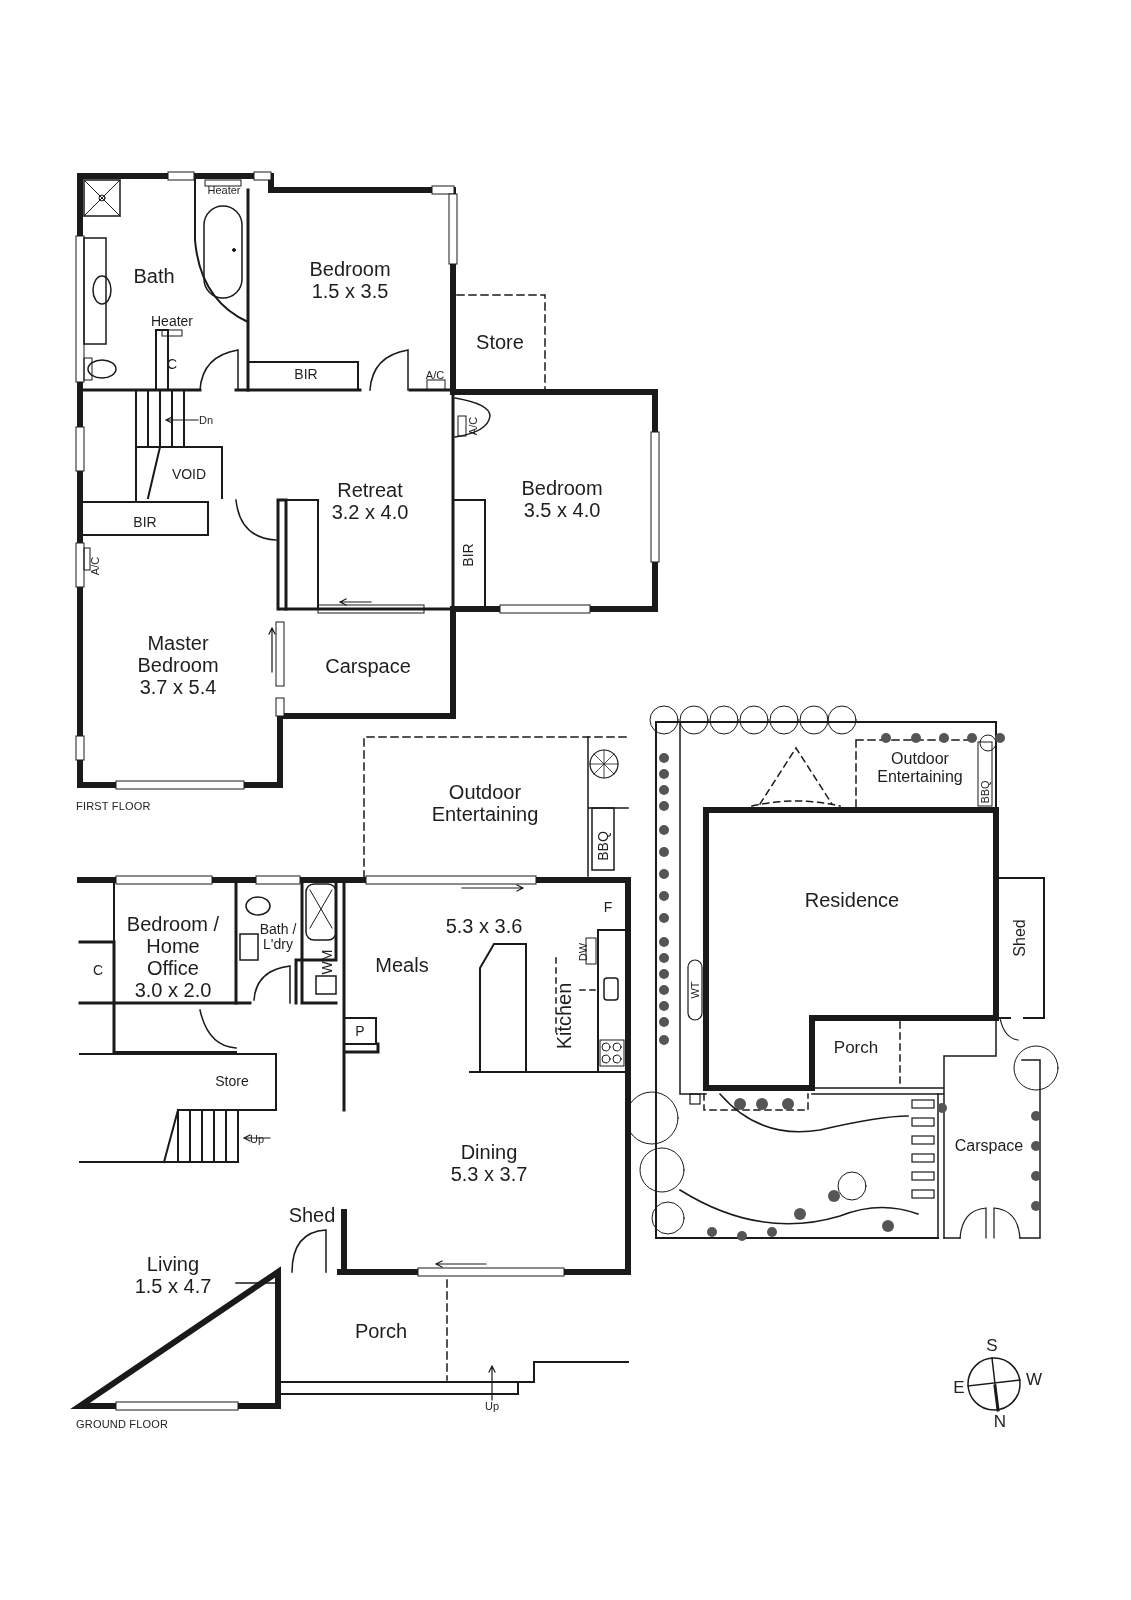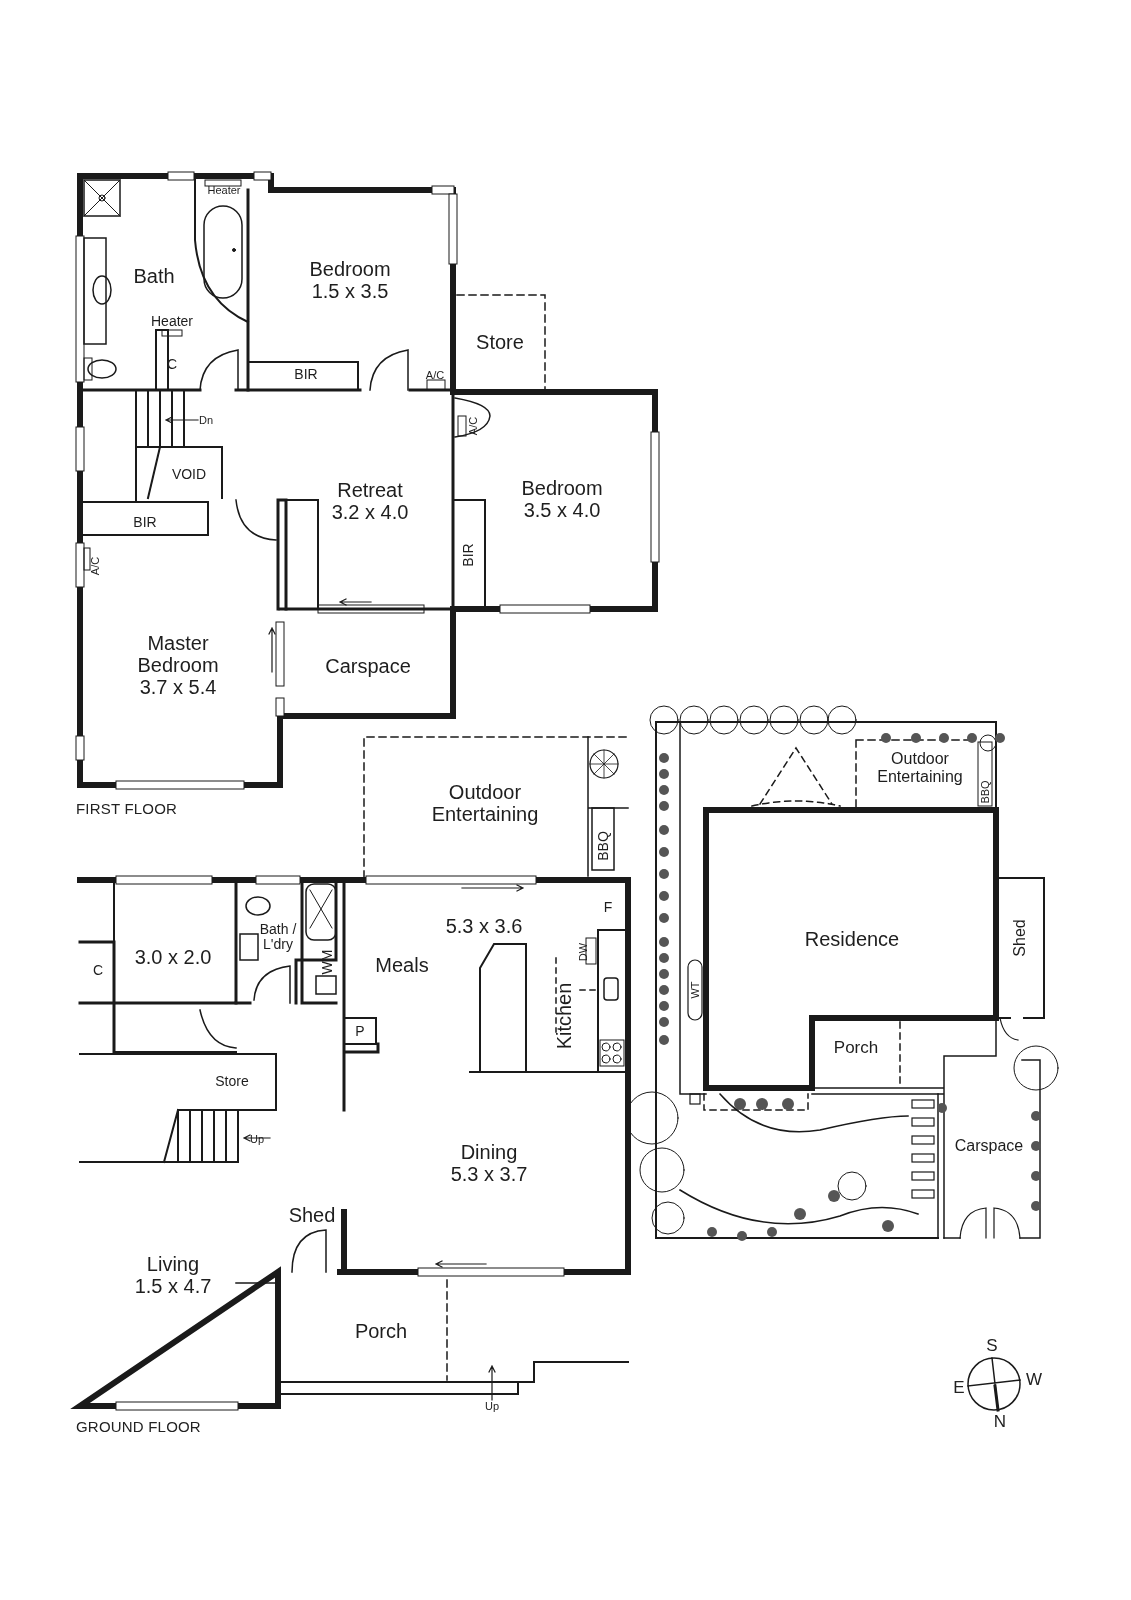--- a/index.html
+++ b/index.html
@@ -5,21 +5,21 @@
   html, body { margin: 0; padding: 0; background: #ffffff; }
   body { width: 1131px; height: 1600px; position: relative; overflow: hidden;
          font-family: "Liberation Sans", sans-serif; color: #222; }
   svg#plan { position: absolute; left: 0; top: 0; }
   .lbl { position: absolute; text-align: center; font-size: 20px; line-height: 22px;
          color: #1e1e1e; white-space: nowrap; transform: translate(-50%, -50%); }
   .lbl .name, .lbl .dim { display: block; }
   .sm { font-size: 14px; line-height: 15px; }
   .xs { font-size: 11px; line-height: 12px; }
   .rot { transform: translate(-50%, -50%) rotate(-90deg); }
-  .caption { position: absolute; font-size: 15px; letter-spacing: 0.2px; color: #222; }
+  .caption { position: absolute; font-size: 11px; letter-spacing: 0.2px; color: #222; }
   .compass-l { position: absolute; font-size: 17px; transform: translate(-50%, -50%); }
 </style>
 </head>
 <body>
 
 <svg id="plan" width="1131" height="1600" viewBox="0 0 1131 1600">
   <g fill="none" stroke="#1a1a1a" stroke-linecap="square">
 
     <g>
 
@@ -275,20 +275,21 @@
 <div class="lbl xs" style="left:206px;top:420px">Dn</div>
 <div class="lbl xs" style="left:435px;top:375px">A/C</div>
 <div class="lbl xs rot" style="left:473px;top:426px">A/C</div>
 <div class="lbl xs rot" style="left:95px;top:566px">A/C</div>
 <div class="caption" style="left:76px;top:800px">FIRST FLOOR</div>
 
 <div class="lbl" style="left:485px;top:803px;white-space:normal;width:130px">
     <span class="name">Outdoor Entertaining</span>
   </div>
 <div class="lbl" style="left:173px;top:957px;white-space:normal;width:110px">
+    <span class="name">Bedroom / Home Office</span>
     <span class="dim">3.0 x 2.0</span>
   </div>
 <div class="lbl sm" style="left:278px;top:937px;white-space:normal;width:46px">
     <span class="name">Bath / L'dry</span>
   </div>
 <div class="lbl" style="left:402px;top:965px">
     <span class="name">Meals</span>
   </div>
 <div class="lbl" style="left:484px;top:926px">
     <span class="dim">5.3 x 3.6</span>
@@ -320,21 +321,21 @@
 <div class="lbl sm" style="left:608px;top:907px">F</div>
 <div class="lbl xs rot" style="left:583px;top:952px">DW</div>
 <div class="lbl sm rot" style="left:603px;top:846px">BBQ</div>
 <div class="lbl xs" style="left:257px;top:1139px">Up</div>
 <div class="lbl xs" style="left:492px;top:1406px">Up</div>
 <div class="caption" style="left:76px;top:1418px">GROUND FLOOR</div>
 
 <div class="lbl sm" style="left:920px;top:768px;white-space:normal;width:100px;font-size:16px;line-height:18px">
     <span class="name">Outdoor Entertaining</span>
   </div>
-<div class="lbl" style="left:852px;top:939px">
+<div class="lbl" style="left:852px;top:900px">
     <span class="name">Residence</span>
   </div>
 <div class="lbl sm rot" style="left:1019px;top:938px;font-size:16px">
     <span class="name">Shed</span>
   </div>
 <div class="lbl sm" style="left:856px;top:1047px;font-size:17px">
     <span class="name">Porch</span>
   </div>
 <div class="lbl sm" style="left:989px;top:1145px;font-size:16px">
     <span class="name">Carspace</span>

